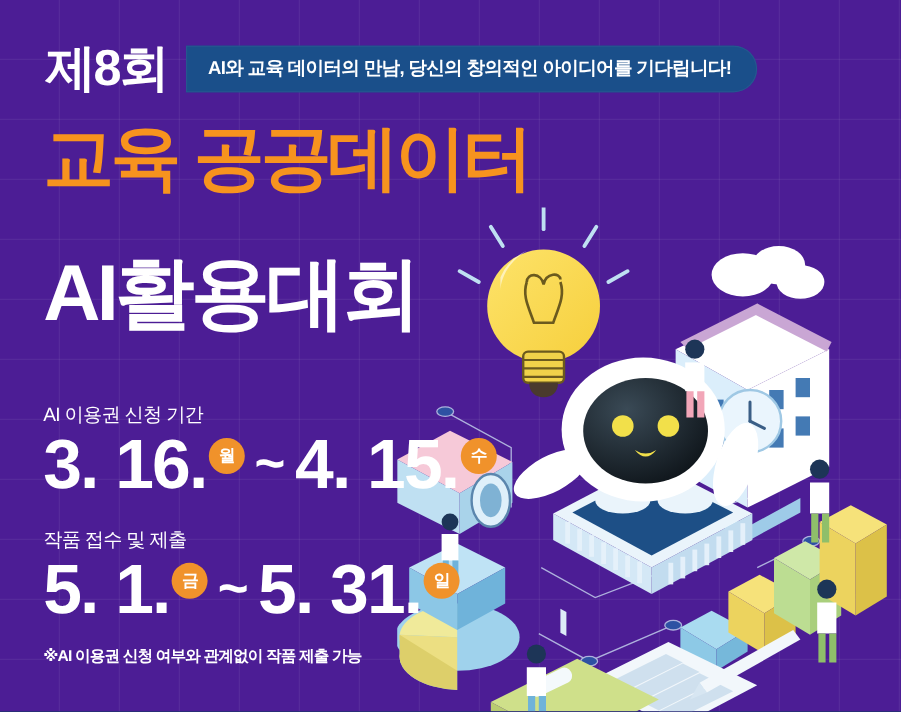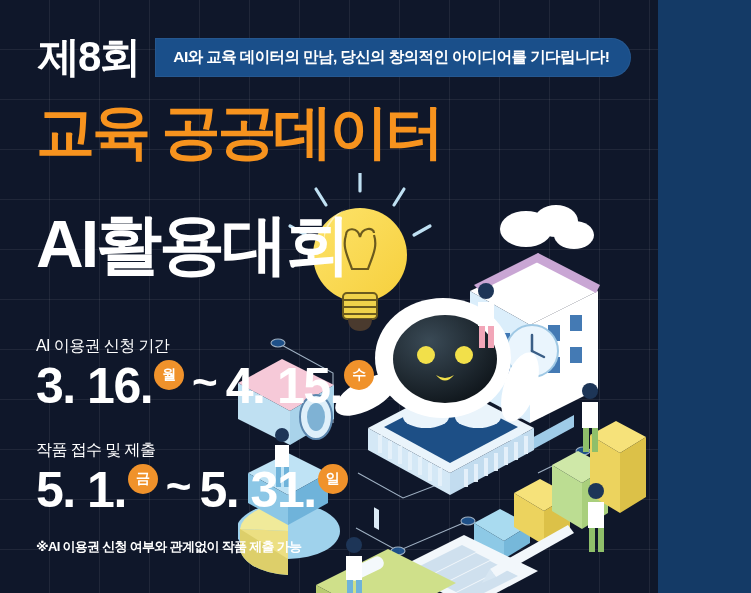--- a/index.html
+++ b/index.html
@@ -1,22 +1,22 @@
 <!DOCTYPE html>
 <html><head>
 <meta charset="utf-8">
 <style>
   html,body{margin:0;padding:0;background:#143a66;}
   body{font-family:"Liberation Sans","DejaVu Sans",sans-serif;}
 
   .poster{
     position:relative;
-    width:658px;height:593px;
+    width:751px;height:593px;
     overflow:hidden;
-    background:#0f172a;
+    background:#4c1d95;
   }
   
   .grid{
     position:absolute;inset:0;
     background-image:
       linear-gradient(to right, rgba(255,255,255,.07) 1px, transparent 1px),
       linear-gradient(to bottom, rgba(255,255,255,.07) 1px, transparent 1px);
     background-size:50px 50px;
     background-position:-1px -1px;
     pointer-events:none;
@@ -55,21 +55,21 @@
   
   .dateblk{position:absolute;left:36px;}
   .dateblk.b1{top:336px;}
   .dateblk.b2{top:440px;}
   .dlabel{
     color:#ffffff;font-size:16px;font-weight:normal;letter-spacing:-.6px;
     margin-bottom:3px;
   }
   .drow{display:flex;align-items:flex-end;white-space:nowrap;}
   .dnum{
-    color:#fff;font-size:50px;font-weight:bold;line-height:.95;letter-spacing:-1.5px;
+    color:#fff;font-size:58px;font-weight:bold;line-height:.95;letter-spacing:-1.5px;
   }
   .badge{
     width:30px;height:30px;border-radius:50%;
     background:#f0922b;color:#fff;
     font-size:14px;font-weight:bold;
     display:inline-flex;align-items:center;justify-content:center;
     margin:0 4px 20px 2px;flex:0 0 auto;letter-spacing:-.5px;
   }
   .tilde{
     color:#fff;font-size:44px;font-weight:bold;line-height:1;

